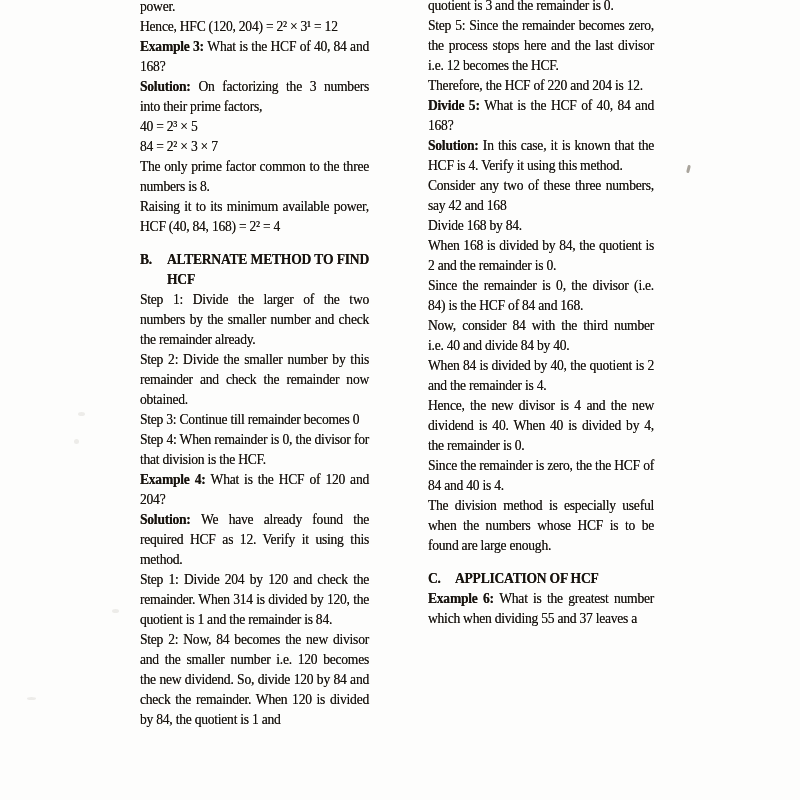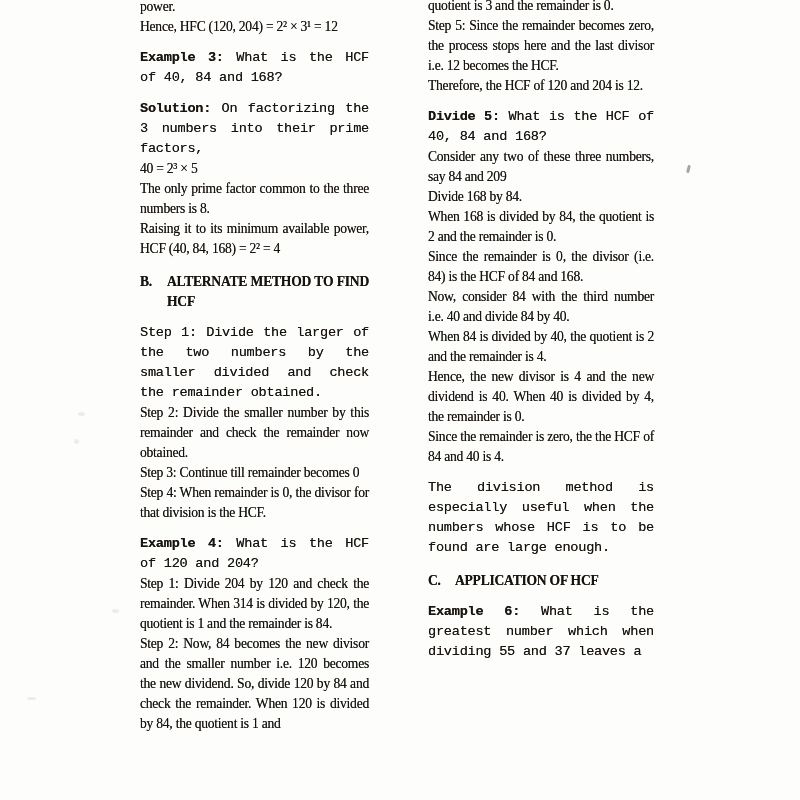--- a/index.html
+++ b/index.html
@@ -9,61 +9,64 @@
     font-family:"Liberation Serif", serif;color:#17130e;
   }
   .col{
     position:absolute;font-size:13.6px;line-height:20px;letter-spacing:-0.25px;
     text-shadow:0 0 0.55px rgba(25,20,14,0.72);
   }
   .col-left{left:140px;top:-3px;width:229px;}
   .col-right{left:428px;top:-4px;width:226px;}
   .para{text-align:justify;}
   .line{text-align:left;}
-  .spaced{margin-top:11px;font-family:Liberation Mono, monospace;}
+  .spaced{}
   .lbl{font-weight:bold;}
   .section{display:flex;font-weight:bold;margin-top:13px;}
   .section .slbl{width:27px;flex:none;}
   .section .stxt{flex:1;text-align:justify;}
   .smudge{position:absolute;background:#edecE9;border-radius:50%;}
   .stray-mark{
     position:absolute;left:687px;top:165px;width:3px;height:8px;
     background:#a9a49c;border-radius:2px;transform:rotate(14deg);
   }
 </style>
 </head>
 <body>
 
 <div class="page">
   <div class="col col-left" id="col-left">
       <div class="line">power.</div>
       <div class="line">Hence, HFC (120, 204) = 2² × 3¹ = 12</div>
       <div class="para spaced"><span class="lbl">Example 3: </span><span>What is the HCF of 40, 84 and 168?</span></div>
       <div class="para spaced"><span class="lbl">Solution: </span><span>On factorizing the 3 numbers into their prime factors,</span></div>
       <div class="line">40 = 2³ × 5</div>
+      <div class="line">84 = 2² × 3 × 7</div>
       <div class="para">The only prime factor common to the three numbers is 8.</div>
       <div class="para">Raising it to its minimum available power, HCF (40, 84, 168) = 2² = 4</div>
       <div class="section">
         <span class="slbl">B.</span>
         <span class="stxt">ALTERNATE METHOD TO FIND HCF</span>
       </div>
-      <div class="para spaced">Step 1: Divide the larger of the two numbers by the smaller divided and check the remainder obtained.</div>
+      <div class="para spaced">Step 1: Divide the larger of the two numbers by the smaller number and check the remainder already.</div>
       <div class="para">Step 2: Divide the smaller number by this remainder and check the remainder now obtained.</div>
       <div class="para">Step 3: Continue till remainder becomes 0</div>
       <div class="para">Step 4: When remainder is 0, the divisor for that division is the HCF.</div>
       <div class="para spaced"><span class="lbl">Example 4: </span><span>What is the HCF of 120 and 204?</span></div>
+      <div class="para spaced"><span class="lbl">Solution: </span><span>We have already found the required HCF as 12. Verify it using this method.</span></div>
       <div class="para">Step 1: Divide 204 by 120 and check the remainder. When 314 is divided by 120, the quotient is 1 and the remainder is 84.</div>
       <div class="para">Step 2: Now, 84 becomes the new divisor and the smaller number i.e. 120 becomes the new dividend. So, divide 120 by 84 and check the remainder. When 120 is divided by 84, the quotient is 1 and</div>
     </div>
   <div class="col col-right" id="col-right">
       <div class="para">quotient is 3 and the remainder is 0.</div>
       <div class="para">Step 5: Since the remainder becomes zero, the process stops here and the last divisor i.e. 12 becomes the HCF.</div>
-      <div class="para">Therefore, the HCF of 120 and 204 is 12.</div>
+      <div class="para">Therefore, the HCF of 220 and 204 is 12.</div>
       <div class="para spaced"><span class="lbl">Divide 5: </span><span>What is the HCF of 40, 84 and 168?</span></div>
-      <div class="para">Consider any two of these three numbers, say 84 and 209</div>
+      <div class="para spaced"><span class="lbl">Solution: </span><span>In this case, it is known that the HCF is 4. Verify it using this method.</span></div>
+      <div class="para">Consider any two of these three numbers, say 42 and 168</div>
       <div class="para">Divide 168 by 84.</div>
       <div class="para">When 168 is divided by 84, the quotient is 2 and the remainder is 0.</div>
       <div class="para">Since the remainder is 0, the divisor (i.e. 84) is the HCF of 84 and 168.</div>
       <div class="para">Now, consider 84 with the third number i.e. 40 and divide 84 by 40.</div>
       <div class="para">When 84 is divided by 40, the quotient is 2 and the remainder is 4.</div>
       <div class="para">Hence, the new divisor is 4 and the new dividend is 40. When 40 is divided by 4, the remainder is 0.</div>
       <div class="para">Since the remainder is zero, the the HCF of 84 and 40 is 4.</div>
       <div class="para spaced">The division method is especially useful when the numbers whose HCF is to be found are large enough.</div>
       <div class="section">
         <span class="slbl">C.</span>

